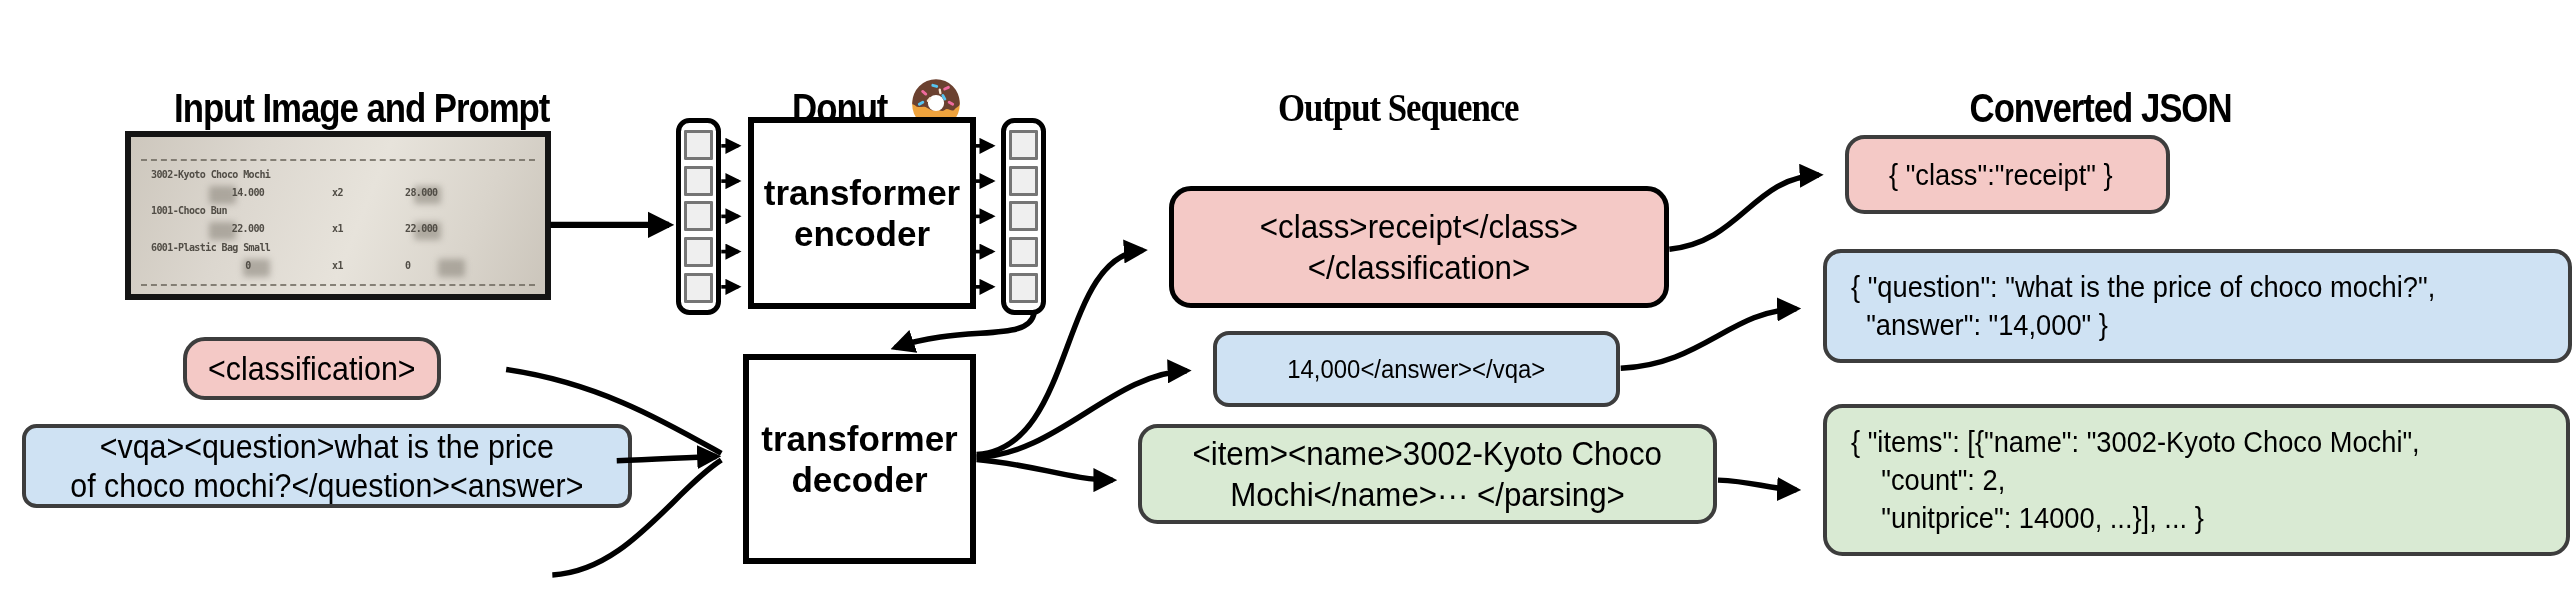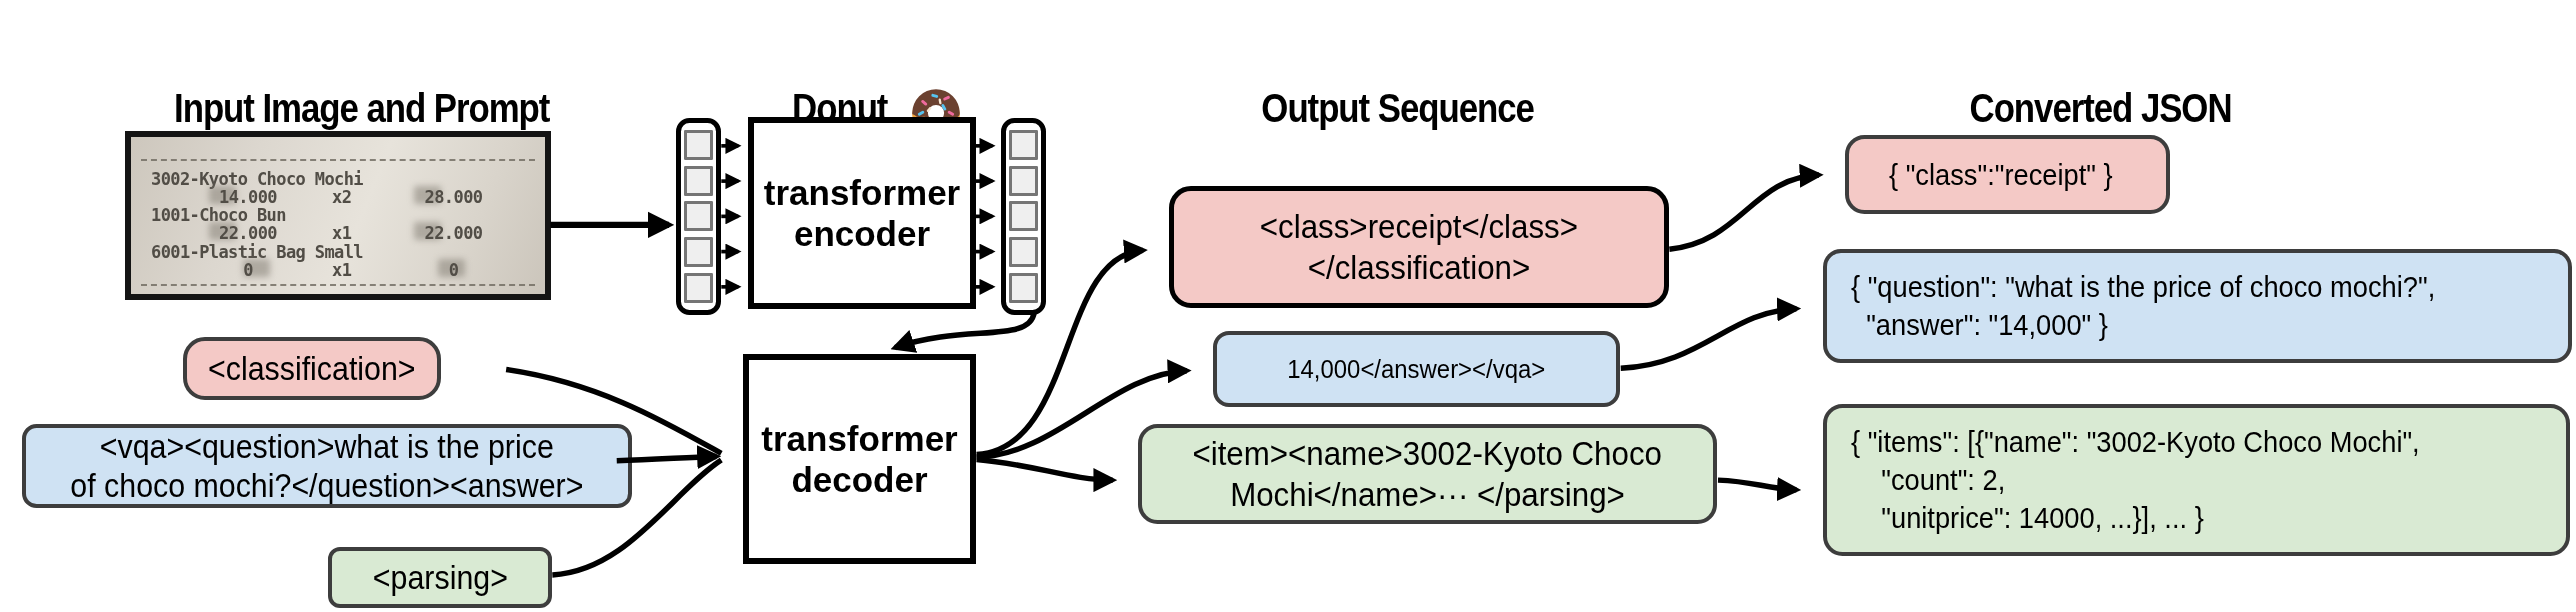--- a/index.html
+++ b/index.html
@@ -3,34 +3,34 @@
 <meta charset="utf-8">
 <style>
   html,body{margin:0;padding:0;background:#ffffff;}
   #canvas{position:relative;width:2576px;height:612px;background:#ffffff;overflow:hidden;
           font-family:"Liberation Sans",sans-serif;color:#000;}
 
   
   .heading{position:absolute;top:34px;height:68px;line-height:68px;text-align:center;
            font-weight:bold;font-size:40px;white-space:nowrap;margin-top:40px;}
   .hx{display:inline-block;transform:scaleX(.87);transform-origin:center center;letter-spacing:-1.2px;}
-  .donut-wrap{display:inline-flex;align-items:flex-end;gap:13.4px;}
+  .donut-wrap{display:inline-flex;align-items:flex-start;gap:13.4px;}
 
   
   .receipt{position:absolute;left:125px;top:131px;width:426px;height:169px;box-sizing:border-box;
            border:6px solid #141414;
            background:linear-gradient(112deg,#cdc7bd 0%,#dcd7cf 28%,#e7e3db 55%,#d9d4cb 80%,#cbc5bb 100%);}
   .receipt-inner{position:absolute;inset:0;font-family:"DejaVu Sans Mono",monospace;
-                 font-size:17px;color:#514d46;font-weight:bold;letter-spacing:-0.6px;}
+                 font-size:10px;color:#514d46;font-weight:bold;letter-spacing:-0.6px;}
   .r-dash{position:absolute;left:9.7px;right:9.7px;border-top:2.4px dashed #6e695f;opacity:.8;}
   .r-row{position:absolute;left:0;right:0;height:17px;}
   .r-name{position:absolute;left:20px;top:0;white-space:nowrap;}
   .r-up{position:absolute;left:67px;width:100px;top:0;text-align:center;}
   .r-qty{position:absolute;left:201px;top:0;}
-  .r-tot{position:absolute;left:274px;width:97px;top:0;text-align:center;}
+  .r-tot{position:absolute;left:274px;width:97px;top:0;text-align:left;}
   .r-blur{position:absolute;top:-1.2px;width:27px;height:18px;background:rgba(125,119,110,.5);
           filter:blur(3px);border-radius:2.4px;}
 
   
   .strip{position:absolute;top:118px;width:45px;height:197px;box-sizing:border-box;background:#fff;
          border:5.5px solid #000;border-radius:13.4px;display:flex;flex-direction:column;
          align-items:center;justify-content:space-between;padding:7.3px 0;}
   .tok{width:29px;height:30px;box-sizing:border-box;background:#efefef;border:3px solid #757575;border-radius:1.2px;}
 
   
@@ -85,21 +85,21 @@
           <rect x="18" y="48" width="12" height="5" rx="2.5" transform="rotate(-30 24 50)"></rect>
           <rect x="58" y="38" width="12" height="5" rx="2.5" transform="rotate(60 64 40)"></rect>
         </g>
         <g fill="#f7e7d4">
           <rect x="33" y="42" width="10" height="4" rx="2" transform="rotate(-50 38 44)"></rect>
           <rect x="52" y="28" width="10" height="4" rx="2" transform="rotate(80 57 30)"></rect>
         </g>
       </svg>
     </span>
   </div>
-  <div class="heading" style="left:1094px;width:608px;">
+  <div class="heading" style="left:1094px;width:608px;font-family:Liberation Serif, serif;">
     <span class="hx">Output Sequence</span>
   </div>
   <div class="heading" style="left:1797px;width:608px;">
     <span class="hx">Converted JSON</span>
   </div>
 
   <div class="receipt">
     <div class="receipt-inner">
       <div class="r-dash" style="top:22px;"></div>
 
@@ -164,23 +164,20 @@
     <span>decoder</span>
   </div>
 
   <div class="box pink" style="left:183px;top:337px;width:258px;height:63px;border-radius:22px;">
     <span class="tx">&lt;classification&gt;</span>
   </div>
   <div class="box blue" style="left:22px;top:424px;width:610px;height:84px;border-radius:14.6px;">
     <span class="tx">&lt;vqa&gt;&lt;question&gt;what is the price</span>
     <span class="tx">of choco mochi?&lt;/question&gt;&lt;answer&gt;</span>
   </div>
-  <div class="box green" style="left:328px;top:547px;width:224px;height:61px;border-radius:12px;">
-    <span class="tx">&lt;parsing&gt;</span>
-  </div>
 
   <div class="box pink black-border" style="left:1169px;top:186px;width:500px;height:122px;border-radius:22px;font-size:34px;line-height:41px;">
     <span class="tx">&lt;class&gt;receipt&lt;/class&gt;</span>
     <span class="tx">&lt;/classification&gt;</span>
   </div>
   <div class="box blue" style="left:1213px;top:331px;width:407px;height:76px;border-radius:16px;font-size:26px;">
     <span class="tx">14,000&lt;/answer&gt;&lt;/vqa&gt;</span>
   </div>
   <div class="box green" style="left:1138px;top:424px;width:579px;height:100px;border-radius:19.5px;font-size:34px;line-height:41px;">
     <span class="tx">&lt;item&gt;&lt;name&gt;3002-Kyoto Choco</span>

